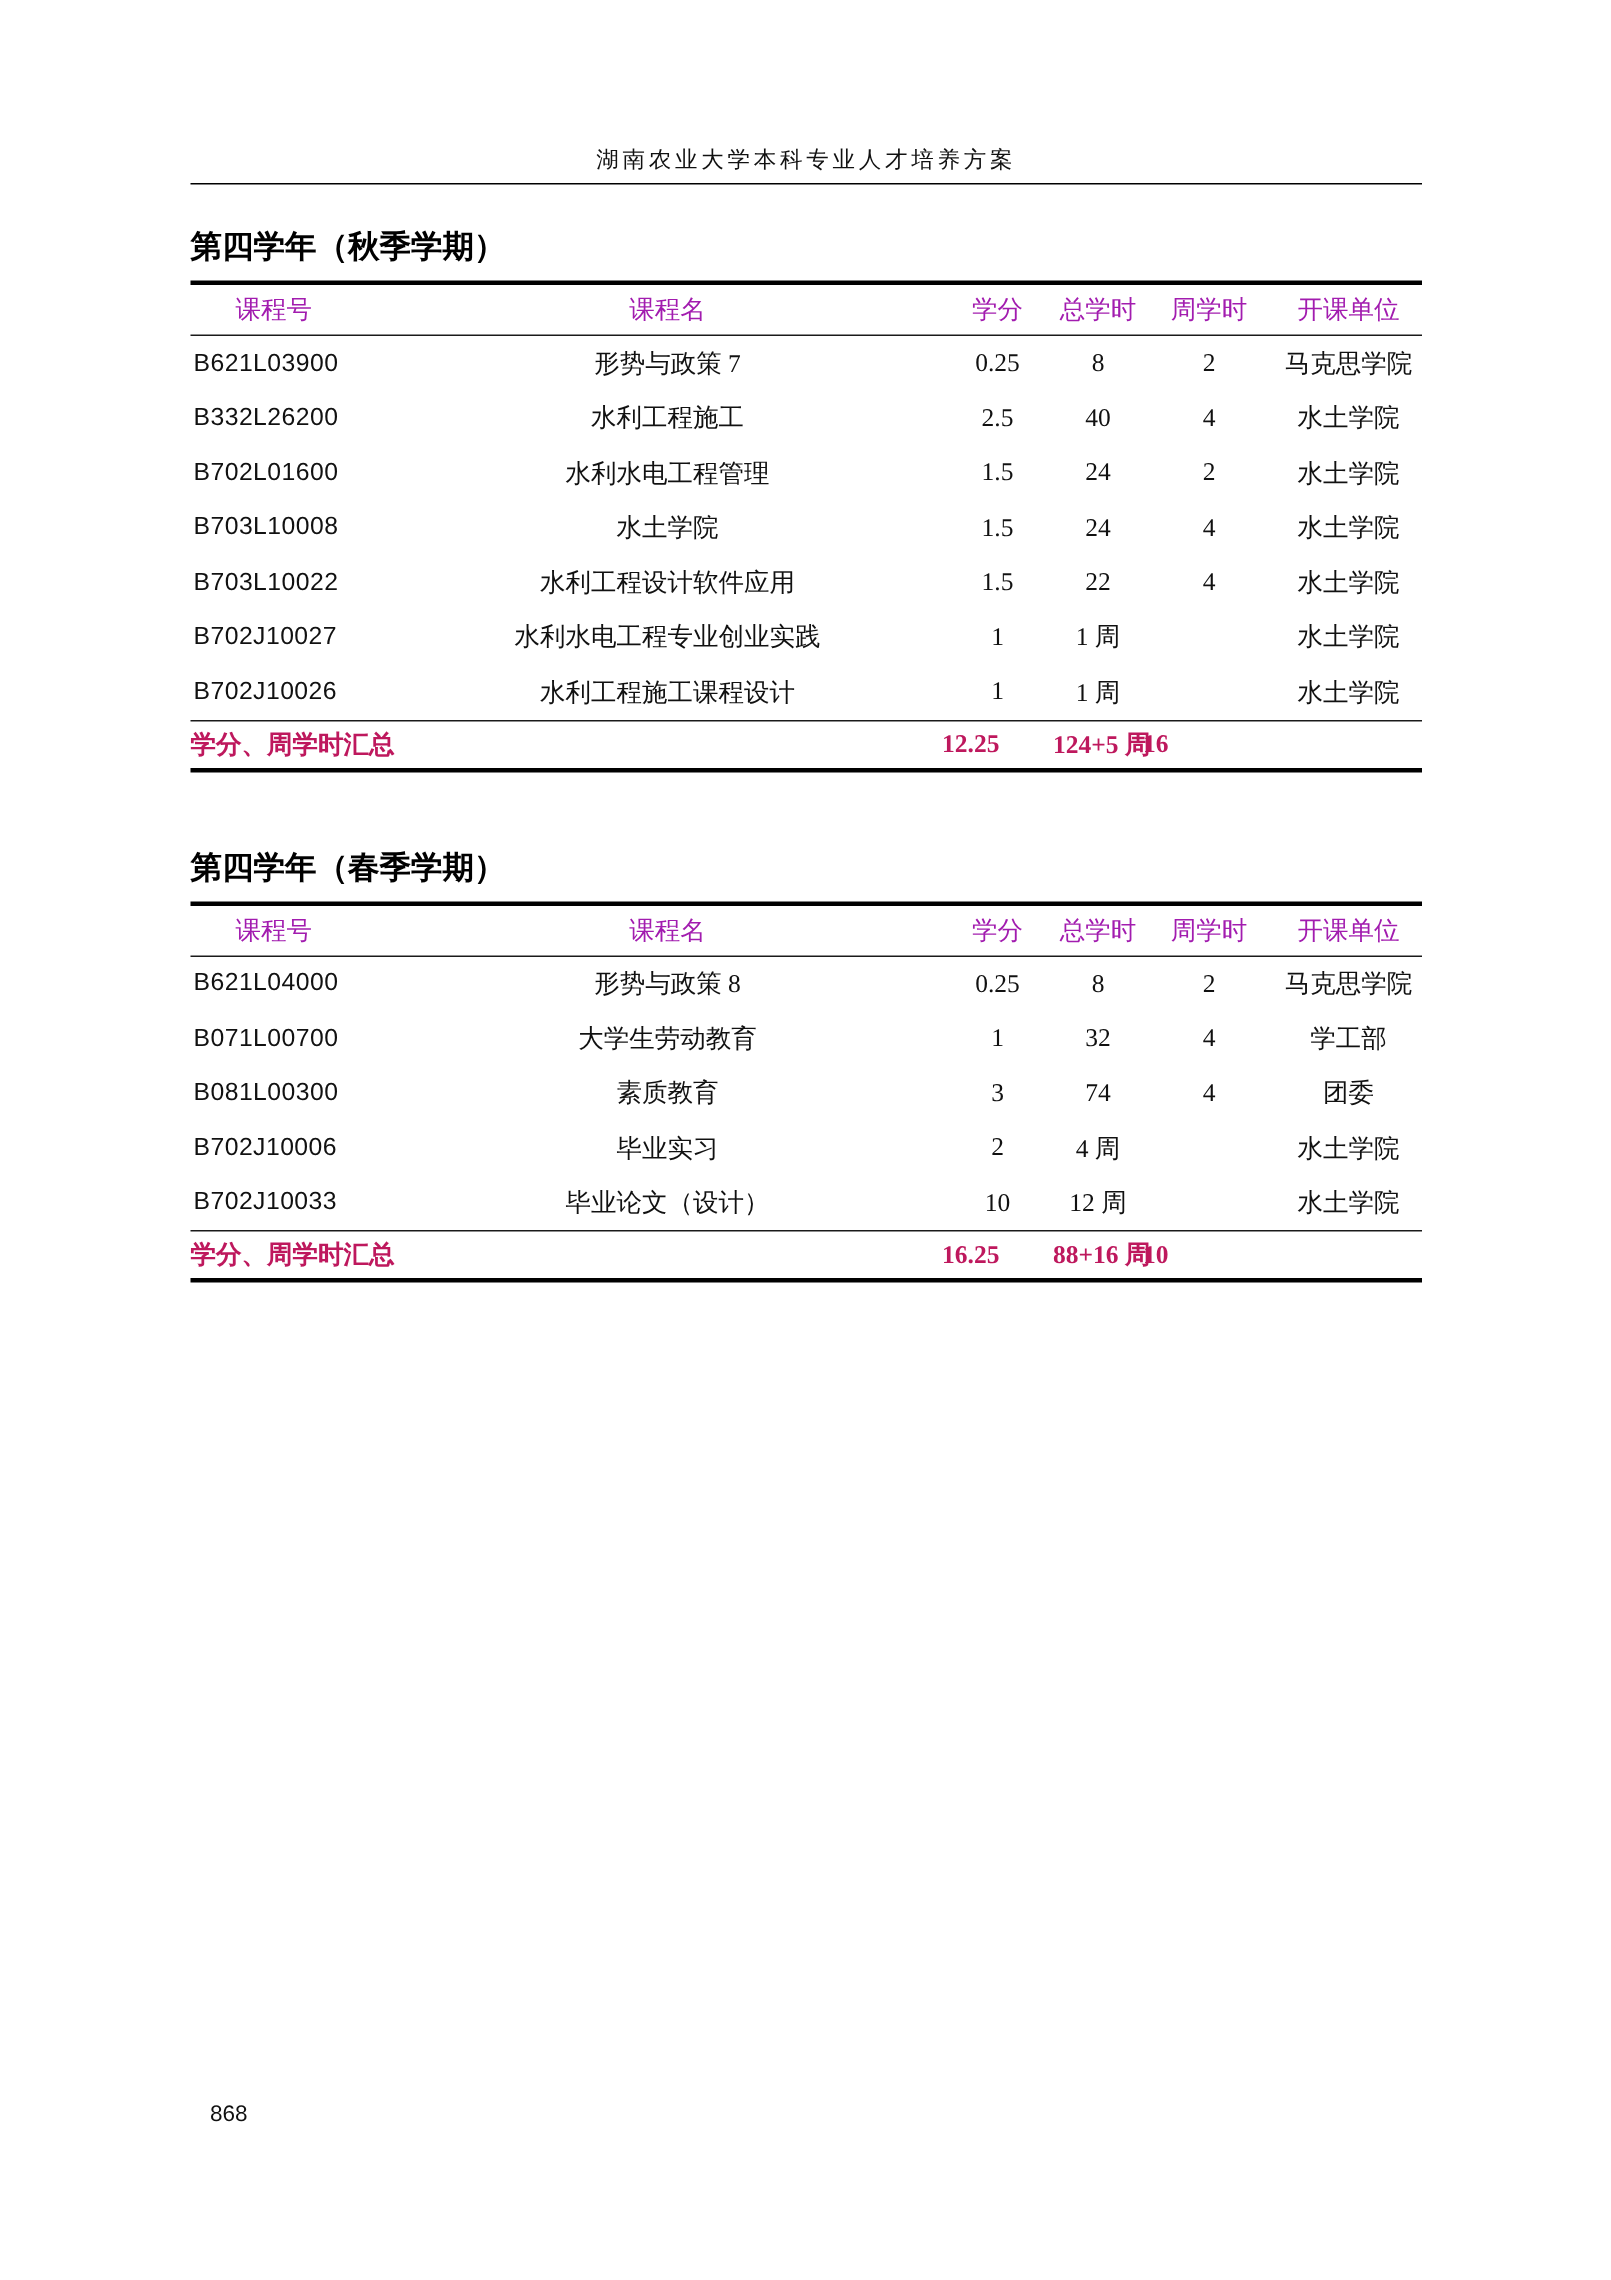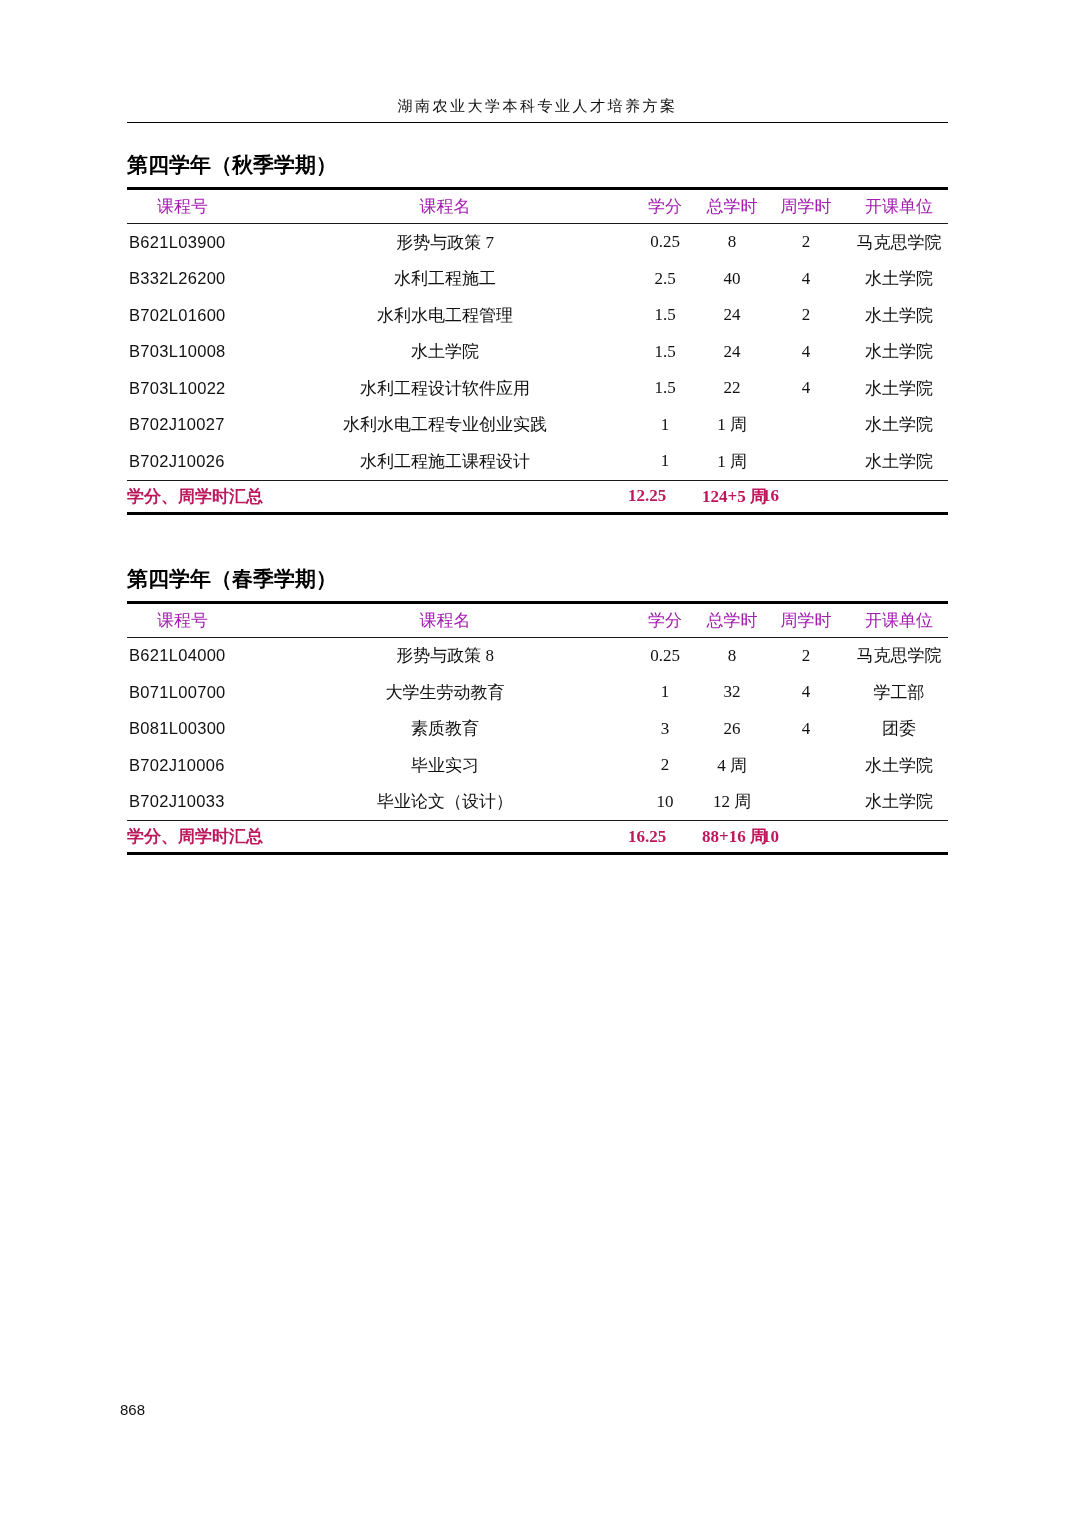--- a/index.html
+++ b/index.html
@@ -88,21 +88,21 @@
     text-align: left;
     vertical-align: middle;
     border-top: 1.5px solid #1a1a1a;
     padding: 0;
     white-space: nowrap;
     color: #be185d;
     font-weight: bold;
   }
   .page-number {
     position: absolute;
-    left: 120px;
+    left: 140px;
     top: 1401px;
     font-family: "Liberation Sans", "DejaVu Sans", sans-serif;
     font-size: 15px;
     color: #111111;
   }
 </style>
 </head>
 <body>
 
 <div class="content">
@@ -247,21 +247,21 @@
             <td>1</td>
             <td>32</td>
             <td>4</td>
             <td>学工部</td>
           </tr>
 
           <tr>
             <td class="code">B081L00300</td>
             <td>素质教育</td>
             <td>3</td>
-            <td>26</td>
+            <td>74</td>
             <td>4</td>
             <td>团委</td>
           </tr>
 
           <tr>
             <td class="code">B702J10006</td>
             <td>毕业实习</td>
             <td>2</td>
             <td>4 周</td>
             <td></td>

